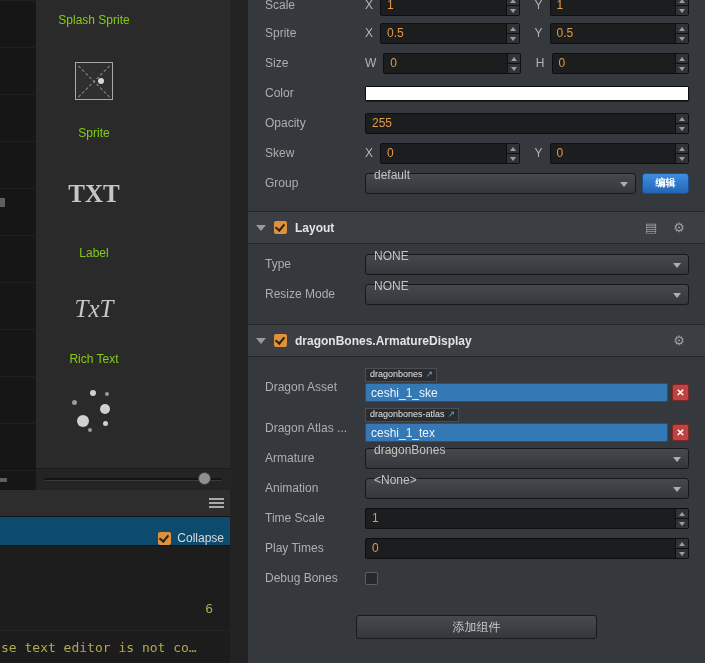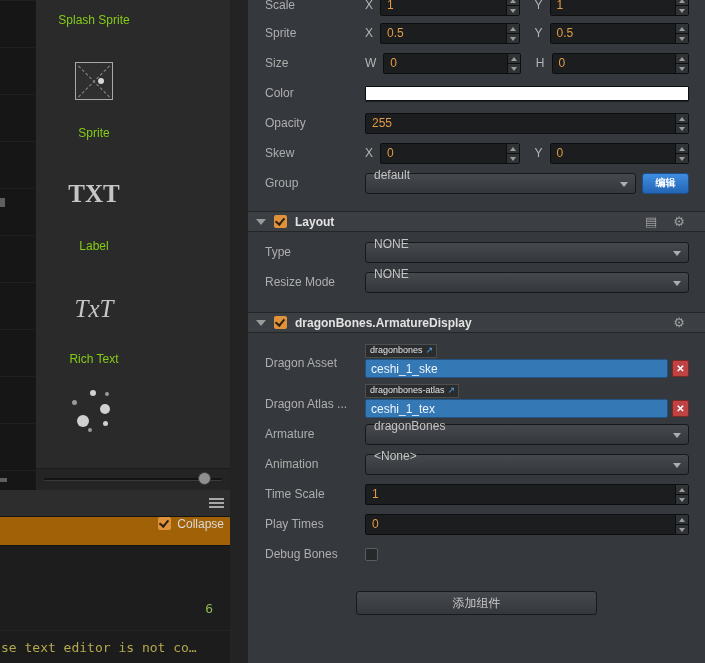--- a/index.html
+++ b/index.html
@@ -28,21 +28,21 @@
 
   .pal-footer { position:absolute; left:0; right:0; bottom:0; height:22px; background:#242424; border-top:1px solid #1c1c1c; }
   .slider-track { position:absolute; left:8px; right:8px; top:9px; height:3px; background:#141414; border-bottom:1px solid #3a3a3a; border-radius:2px; }
   .slider-knob { position:absolute; left:162px; top:3px; width:13px; height:13px; border-radius:50%; background:#8f8f8f; border:1px solid #3d3d3d; }
 
   
   .console { position:absolute; left:0; top:490px; width:230px; height:173px; background:#1c1c1c; }
   .console-header { height:27px; background:#2d2d2d; border-bottom:1px solid #141414; position:relative; }
   .menu-icon { position:absolute; right:6px; top:8px; width:15px; height:11px; }
   .menu-icon b { display:block; height:2px; background:#a8a8a8; margin-bottom:2px; }
-  .collapse-row { height:29px; background:#a16207; border-bottom:1px solid #141414; display:flex; align-items:flex-start; justify-content:flex-end; padding-right:6px; }
+  .collapse-row { height:29px; background:#0c4a6e; border-bottom:1px solid #141414; display:flex; align-items:flex-end; justify-content:flex-end; padding-right:6px; }
   .collapse-row .lbl { color:#dadada; font-size:12px; margin-left:6px; }
   .console-body { position:relative; height:84px; background:#1d1d1d; }
   .line-count { position:absolute; right:17px; top:55px; color:#8db84f; font-family:"DejaVu Sans Mono", monospace; font-size:13px; }
   .status-row { height:33px; display:flex; align-items:center; padding-left:1px; color:#b3a94e;
     font-family:"DejaVu Sans Mono", monospace; font-size:13px; white-space:nowrap; overflow:hidden; border-top:1px solid #242424; }
 
   
   .checkbox { width:13px; height:13px; border-radius:2px; background:#e0913c; position:relative; flex:none; }
   .checkbox::after { content:""; position:absolute; left:3px; top:1px; width:4px; height:7px;
     border-right:2px solid #2e2110; border-bottom:2px solid #2e2110; transform:rotate(40deg); }
@@ -66,21 +66,21 @@
   .stepper .up { border-bottom:1px solid #0d0e10; }
   .stepper .up::after { content:""; position:absolute; left:3px; top:3px; border-left:3px solid transparent; border-right:3px solid transparent; border-bottom:4px solid #9c9c9c; }
   .stepper .dn::after { content:""; position:absolute; left:3px; top:3px; border-left:3px solid transparent; border-right:3px solid transparent; border-top:4px solid #9c9c9c; }
   .color-swatch { flex:1; height:15px; border:1px solid #0d0e10; border-radius:1px; box-shadow:0 1px 1px rgba(0,0,0,0.45); }
   .dropdown { position:relative; flex:1; height:21px; background:linear-gradient(#45484d,#34373b); border:1px solid #17181a;
     border-radius:3px; display:flex; align-items:center; padding:0 22px 17px 8px; color:#c4c4c4; font-size:12px; min-width:0; }
   .dropdown::after { content:""; position:absolute; right:7px; top:8px; border-left:4px solid transparent; border-right:4px solid transparent; border-top:5px solid #aeaeae; }
   .btn-blue { flex:none; width:47px; height:21px; margin-left:6px; background:linear-gradient(#3f8ee2,#2465b5); border:1px solid #1c4f8d;
     border-radius:3px; color:#fff; font-size:10px; font-weight:bold; display:flex; align-items:center; justify-content:center; }
 
-  .section { height:21px; background:#3b3e42; border-top:1px solid #232527; border-bottom:1px solid #232527;
+  .section { height:33px; background:#3b3e42; border-top:1px solid #232527; border-bottom:1px solid #232527;
     display:flex; align-items:center; padding:0 20px 0 8px; }
   .section.m1 { margin-top:13px; }
   .section.m2 { margin-top:15px; }
   .tri { width:0; height:0; border-left:5px solid transparent; border-right:5px solid transparent; border-top:6px solid #9a9a9a; margin-right:8px; flex:none; }
   .section .title { margin-left:8px; color:#e3e3e3; font-size:12px; font-weight:bold; flex:1; }
   .hicon { color:#9e9e9e; font-size:13px; margin-left:16px; line-height:1; }
 
   .asset-block { display:flex; padding:0 16px 0 17px; margin-top:6px; height:35px; }
   .asset-block.second { margin-top:5px; height:36px; }
   .asset-block .plabel { align-self:flex-end; margin-bottom:4px; }
@@ -111,21 +111,21 @@
     <div class="pal-label" style="top:13px;">Splash Sprite</div>
 
     <div class="sprite-icon">
       <span class="diag d1"></span>
       <span class="diag d2"></span>
       <span class="dot"></span>
     </div>
     <div class="pal-label" style="top:126px;">Sprite</div>
 
     <div class="glyph-icon" style="top:180px;">TXT</div>
-    <div class="pal-label" style="top:239px;">Label</div>
+    <div class="pal-label" style="top:246px;">Label</div>
 
     <div class="glyph-icon it" style="top:295px;">TxT</div>
     <div class="pal-label" style="top:352px;">Rich Text</div>
 
     <div class="particle-icon">
       <i style="left:9px;top:29px;width:12px;height:12px;"></i>
       <i style="left:32px;top:18px;width:10px;height:10px;"></i>
       <i style="left:22px;top:4px;width:6px;height:6px;"></i>
       <i style="left:4px;top:14px;width:5px;height:5px;background:#9a9a9a;"></i>
       <i style="left:35px;top:35px;width:5px;height:5px;"></i>

